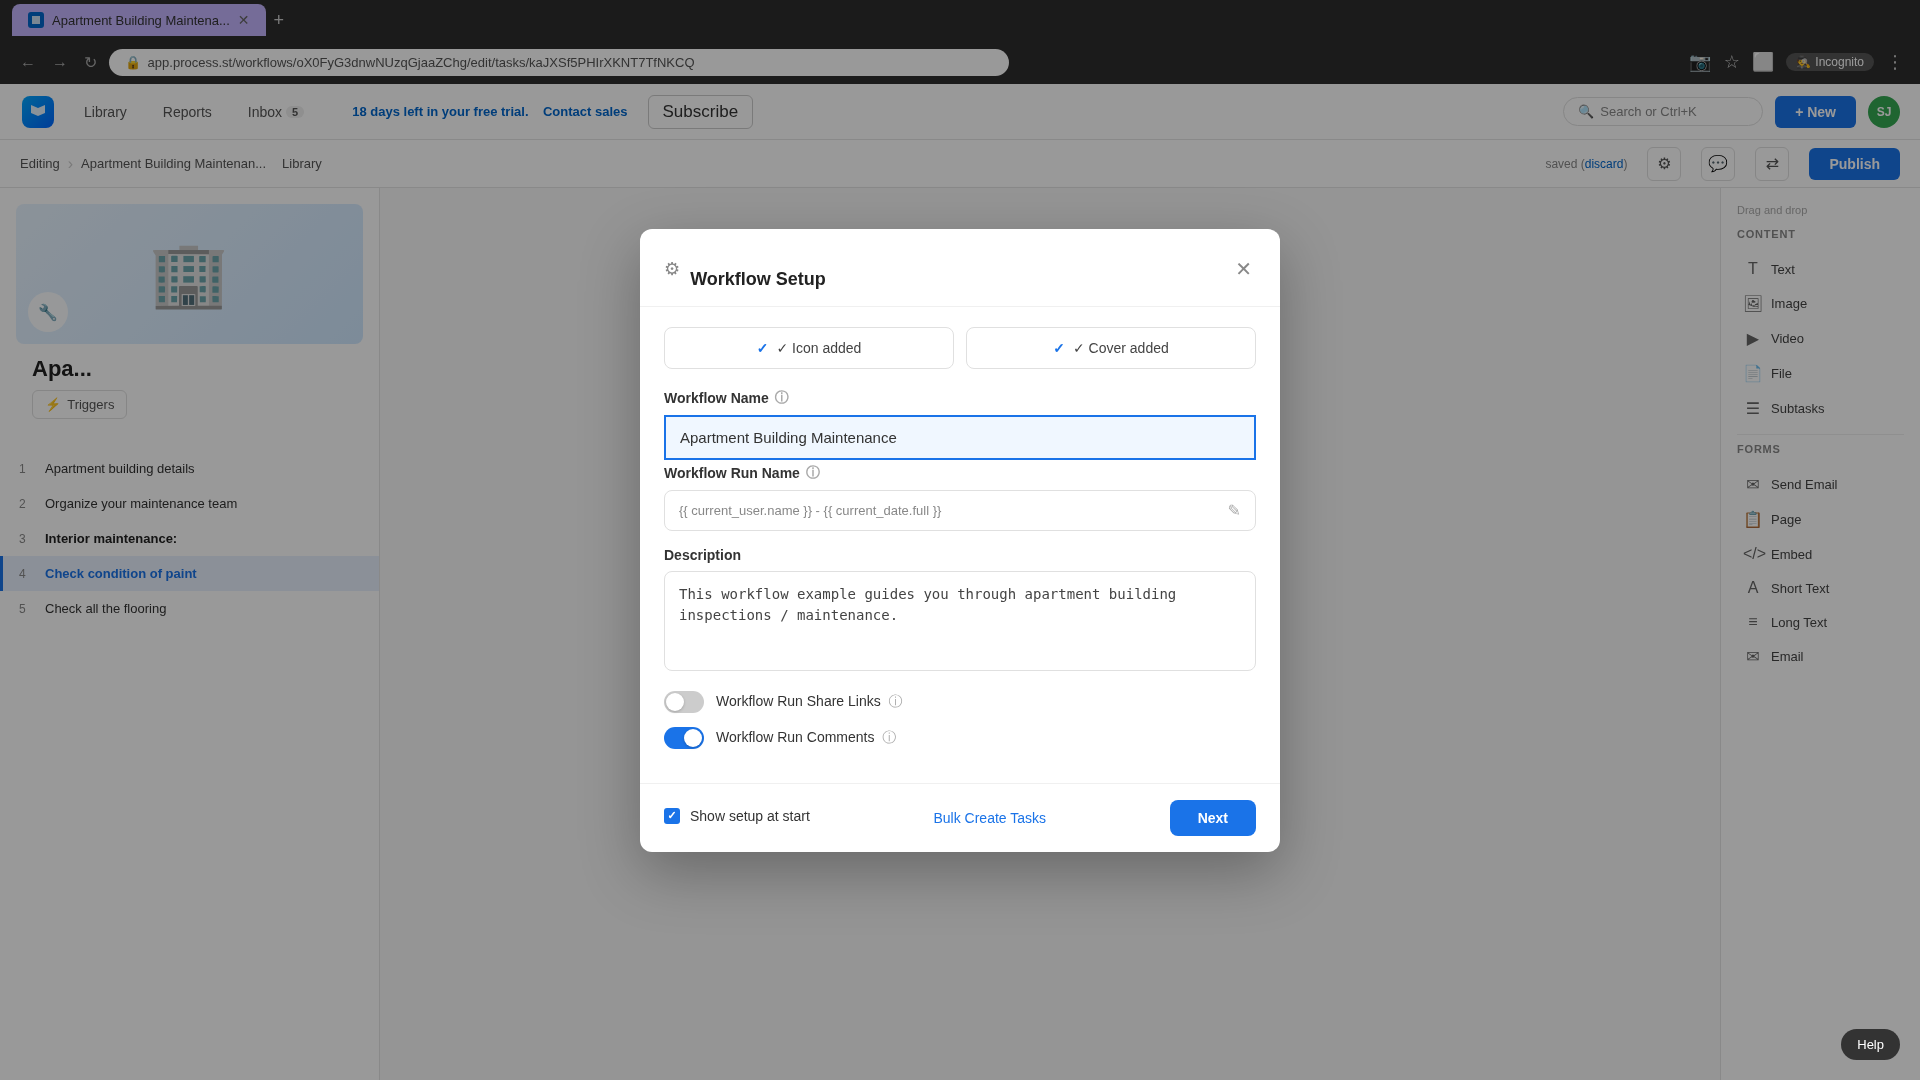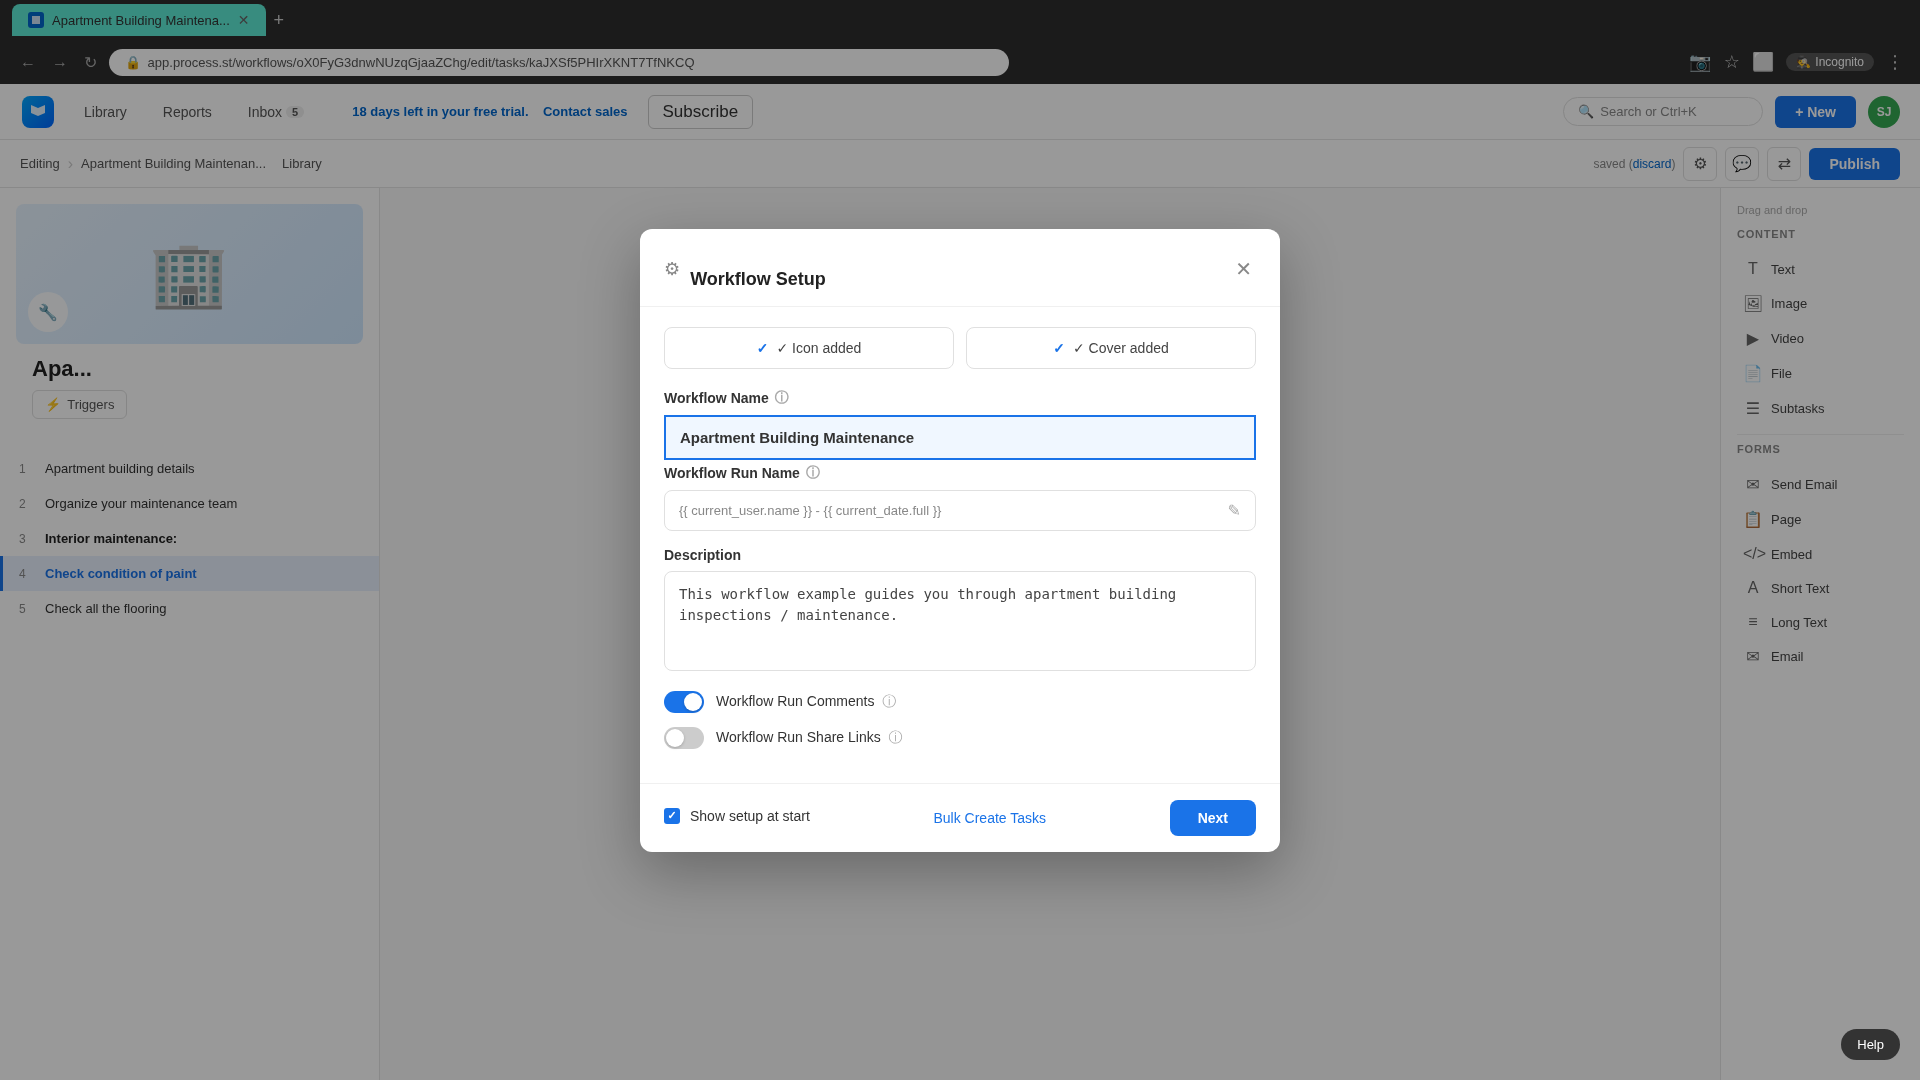--- a/index.html
+++ b/index.html
@@ -1,20 +1,20 @@
 <!DOCTYPE html>
 <html><head>
   <meta charset="utf-8">
   <style>
     * { box-sizing: border-box; margin: 0; padding: 0; }
     body { font-family: -apple-system, BlinkMacSystemFont, 'Segoe UI', sans-serif; background: #f5f5f5; width: 1920px; height: 1080px; overflow: hidden; position: relative; }
 
     
     .browser-chrome { background: #2d2d2d; height: 40px; display: flex; align-items: center; padding: 0 12px; gap: 8px; }
-    .browser-tab { background: #5eead4; border-radius: 8px 8px 0 0; padding: 0 16px; height: 32px; display: flex; align-items: center; gap: 8px; font-size: 13px; color: #333; min-width: 200px; }
+    .browser-tab { background: #c4b5fd; border-radius: 8px 8px 0 0; padding: 0 16px; height: 32px; display: flex; align-items: center; gap: 8px; font-size: 13px; color: #333; min-width: 200px; }
     .tab-favicon { width: 16px; height: 16px; background: #0066cc; border-radius: 3px; display: flex; align-items: center; justify-content: center; }
     .tab-close { margin-left: auto; color: #666; cursor: pointer; font-size: 14px; }
     .new-tab-btn { color: #ccc; font-size: 18px; cursor: pointer; }
     .browser-address-bar { background: #2d2d2d; height: 44px; display: flex; align-items: center; padding: 0 16px; gap: 8px; }
     .nav-btn { color: #aaa; font-size: 16px; cursor: pointer; padding: 4px; }
     .address-bar { background: #fff; border-radius: 20px; padding: 6px 16px; flex: 1; font-size: 13px; color: #333; display: flex; align-items: center; gap: 6px; max-width: 900px; }
     .address-url { color: #555; font-size: 13px; }
     .browser-actions { margin-left: auto; display: flex; gap: 12px; align-items: center; color: #ccc; font-size: 18px; }
     .incognito-badge { background: #555; color: #fff; border-radius: 12px; padding: 2px 10px; font-size: 12px; display: flex; align-items: center; gap: 4px; }
 
@@ -33,21 +33,21 @@
     .header-right { margin-left: auto; display: flex; align-items: center; gap: 12px; }
     .search-bar { border: 1px solid #e0e0e0; border-radius: 20px; padding: 6px 14px; font-size: 13px; color: #888; width: 200px; display: flex; align-items: center; gap: 6px; cursor: text; }
     .new-btn { background: #1a73e8; color: #fff; border-radius: 6px; padding: 8px 20px; font-size: 14px; font-weight: 600; cursor: pointer; border: none; display: flex; align-items: center; gap: 6px; }
     .avatar { width: 32px; height: 32px; background: #34a853; border-radius: 50%; display: flex; align-items: center; justify-content: center; color: #fff; font-size: 12px; font-weight: 600; }
 
     
     .editing-bar { background: #fff; border-bottom: 1px solid #e5e5e5; height: 48px; display: flex; align-items: center; padding: 0 20px; gap: 8px; }
     .editing-label { color: #555; font-size: 13px; }
     .breadcrumb-sep { color: #ccc; }
     .breadcrumb-link { color: #555; font-size: 13px; cursor: pointer; }
-    .editing-bar-right { margin-left: auto; display: flex; align-items: center; gap: 8px; }
+    .editing-bar-right { margin-left: auto; display: flex; align-items: center; gap: 20px; }
     .saved-text { color: #888; font-size: 12px; }
     .discard-link { color: #0066cc; font-size: 12px; cursor: pointer; }
     .icon-btn { width: 34px; height: 34px; border: 1px solid #e0e0e0; border-radius: 6px; display: flex; align-items: center; justify-content: center; cursor: pointer; background: #fff; color: #555; font-size: 16px; }
     .publish-btn { background: #1a73e8; color: #fff; border-radius: 6px; padding: 8px 20px; font-size: 14px; font-weight: 600; cursor: pointer; border: none; }
 
     
     .main-content { display: flex; flex: 1; overflow: hidden; }
     .sidebar { width: 380px; border-right: 1px solid #e5e5e5; padding: 0; background: #fff; overflow-y: auto; }
     .workflow-header { padding: 16px; }
     .workflow-cover { height: 140px; background: linear-gradient(135deg, #e8f4ff 0%, #d0e8ff 100%); border-radius: 8px; position: relative; overflow: hidden; display: flex; align-items: flex-end; padding: 12px; }
@@ -79,21 +79,21 @@
     .modal-header { padding: 20px 24px 16px; display: flex; align-items: center; gap: 10px; border-bottom: 1px solid #f0f0f0; }
     .modal-gear { color: #888; font-size: 18px; }
     .modal-title { font-size: 18px; font-weight: 600; color: #222; flex: 1; margin-top: 20px; }
     .modal-close { color: #888; cursor: pointer; font-size: 20px; padding: 4px; border: none; background: none; line-height: 1; }
     .modal-body { padding: 20px 24px; overflow-y: auto; flex: 1; }
     .icon-cover-row { display: flex; gap: 12px; margin-bottom: 20px; }
     .icon-btn-large { flex: 1; border: 1.5px solid #e0e0e0; border-radius: 8px; padding: 12px; display: flex; align-items: center; justify-content: center; gap: 8px; font-size: 14px; color: #444; cursor: pointer; background: #fff; font-weight: 500; }
     .icon-btn-large .check { color: #1a73e8; font-weight: 700; }
     .field-label { font-size: 14px; font-weight: 600; color: #333; margin-bottom: 8px; display: flex; align-items: center; gap: 6px; }
     .info-icon { color: #aaa; font-size: 14px; cursor: pointer; }
-    .workflow-name-input { width: 100%; border: 2px solid #1a73e8; border-radius: 0; padding: 12px 14px; font-size: 15px; color: #333; font-weight: 700; margin-bottom: 4px; background: #f0f7ff; outline: none; }
+    .workflow-name-input { width: 100%; border: 2px solid #1a73e8; border-radius: 0; padding: 12px 14px; font-size: 15px; color: #333; font-weight: 400; margin-bottom: 4px; background: #f0f7ff; outline: none; }
     .workflow-run-name-input { width: 100%; border: 1.5px solid #e0e0e0; border-radius: 8px; padding: 10px 14px; font-size: 13px; color: #888; margin-bottom: 16px; background: #fff; display: flex; align-items: center; justify-content: space-between; }
     .run-name-inner { flex: 1; font-size: 13px; color: #888; }
     .edit-icon { color: #aaa; font-size: 16px; cursor: pointer; }
     .desc-textarea { width: 100%; border: 1.5px solid #e0e0e0; border-radius: 8px; padding: 12px 14px; font-size: 14px; color: #444; height: 100px; resize: none; outline: none; margin-bottom: 16px; line-height: 1.5; }
     .desc-textarea::-webkit-scrollbar { width: 6px; }
     .desc-textarea::-webkit-scrollbar-thumb { background: #ddd; border-radius: 3px; }
     .toggle-row { display: flex; align-items: center; gap: 12px; margin-bottom: 14px; }
     .toggle { width: 40px; height: 22px; border-radius: 11px; position: relative; cursor: pointer; flex-shrink: 0; }
     .toggle.on { background: #1a73e8; }
     .toggle.off { background: #ccc; }
@@ -328,39 +328,39 @@
         <span class="run-name-inner">{{ current_user.name }} - {{ current_date.full }}</span>
         <span class="edit-icon">✎</span>
       </div>
 
       <div class="field-label">
         <span>Description</span>
       </div>
       <textarea class="desc-textarea" style="">This workflow example guides you through apartment building inspections / maintenance.</textarea>
 
       <div class="toggle-row">
+        <div class="toggle off">
+          <div class="toggle-knob"></div>
+        </div>
+        <span class="toggle-label">
+          <span>Workflow Run Share Links</span>
+          <span class="info-icon">&nbsp;ⓘ</span>
+        </span>
+      </div>
+
+      <div class="toggle-row">
         <div class="toggle on">
           <div class="toggle-knob"></div>
         </div>
         <span class="toggle-label">
           <span>Workflow Run Comments</span>
           <span class="info-icon">&nbsp;ⓘ</span>
         </span>
       </div>
 
-      <div class="toggle-row">
-        <div class="toggle off">
-          <div class="toggle-knob"></div>
-        </div>
-        <span class="toggle-label">
-          <span>Workflow Run Share Links</span>
-          <span class="info-icon">&nbsp;ⓘ</span>
-        </span>
-      </div>
-
     </div>
     <div class="modal-footer">
       <div class="checkbox-row">
         <div class="checkbox">
           <span class="checkbox-check">✓</span>
         </div>
         <span class="checkbox-label">Show setup at start</span>
       </div>
       <button class="bulk-create-link">Bulk Create Tasks</button>
       <button class="next-btn">Next</button>

